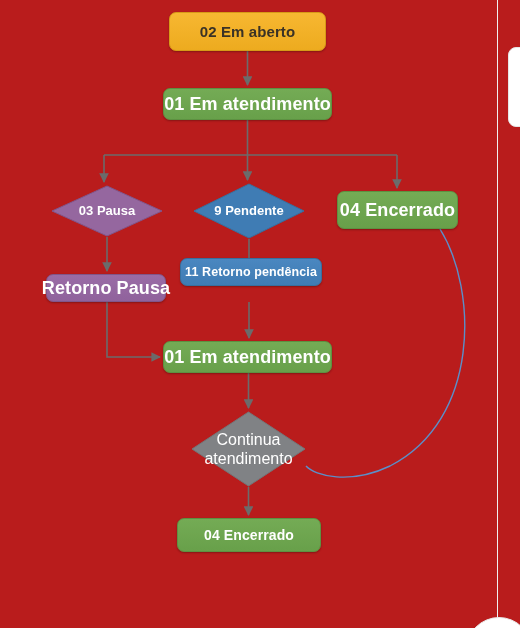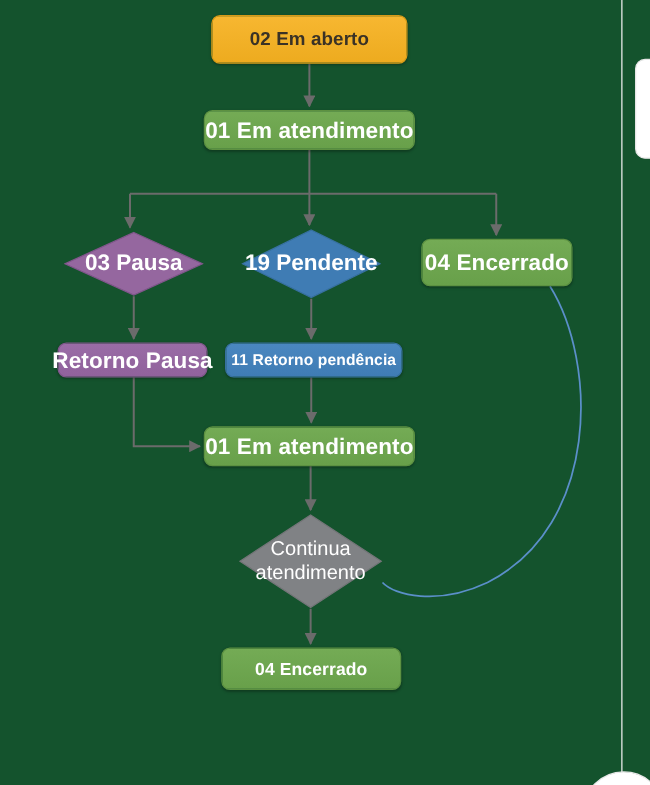--- a/index.html
+++ b/index.html
@@ -4,21 +4,21 @@
 <style>
   html, body {
     margin: 0;
     padding: 0;
     background: #ffffff;
   }
   #canvas {
     position: relative;
     width: 520px;
     height: 628px;
-    background: #14532d;
+    background: #b91c1c;
     overflow: hidden;
     font-family: "Liberation Sans", sans-serif;
   }
 
   
   .ghost-panel {
     position: absolute;
     border: 1px solid #e6e6e6;
     border-radius: 8px;
     background: #ffffff;
@@ -95,21 +95,21 @@
     left: 0; top: 0;
     width: 100%; height: 100%;
   }
   .diamond-label {
     position: absolute;
     left: 50%;
     top: 50%;
     transform: translate(-50%, -50%);
     color: #ffffff;
     font-weight: bold;
-    font-size: 18px;
+    font-size: 13px;
     white-space: nowrap;
     text-align: center;
     line-height: 1.2;
     pointer-events: none;
   }
   .diamond-label.soft {
     font-weight: normal;
     font-size: 16px;
     white-space: normal;
     width: 100px;
@@ -173,32 +173,32 @@
     <svg class="diamond-shape" viewBox="0 0 112 52" preserveAspectRatio="none">
       <polygon points="56,1 111,26 56,51 1,26" fill="#95679f" stroke="#80568b" stroke-width="1"></polygon>
     </svg>
     <span class="diamond-label">03 Pausa</span>
   </div>
 
   <div class="diamond-wrap" style="left:193px; top:183px; width:112px; height:56px;">
     <svg class="diamond-shape" viewBox="0 0 112 56" preserveAspectRatio="none">
       <polygon points="56,1 111,28 56,55 1,28" fill="#3f7cb4" stroke="#37709f" stroke-width="1"></polygon>
     </svg>
-    <span class="diamond-label">19 Pendente</span>
+    <span class="diamond-label">9 Pendente</span>
   </div>
 
   <div class="node box green" style="left:337px; top:191px; width:121px; height:38px;">
     <span>04 Encerrado</span>
   </div>
 
   <div class="node box purple" style="left:46px; top:274px; width:120px; height:28px;align-items:center;">
     <span>Retorno Pausa</span>
   </div>
 
-  <div class="node box blue" style="left:180px; top:274px; width:142px; height:28px; font-size:12.5px;">
+  <div class="node box blue" style="left:180px; top:258px; width:142px; height:28px; font-size:12.5px;">
     <span>11 Retorno pendência</span>
   </div>
 
   <div class="node box green" style="left:163px; top:341px; width:169px; height:32px;">
     <span>01 Em atendimento</span>
   </div>
 
   <div class="diamond-wrap" style="left:191px; top:411px; width:115px; height:76px;">
     <svg class="diamond-shape" viewBox="0 0 115 76" preserveAspectRatio="none">
       <polygon points="57.5,1 114,38 57.5,75 1,38" fill="#808285" stroke="#737578" stroke-width="1"></polygon>

